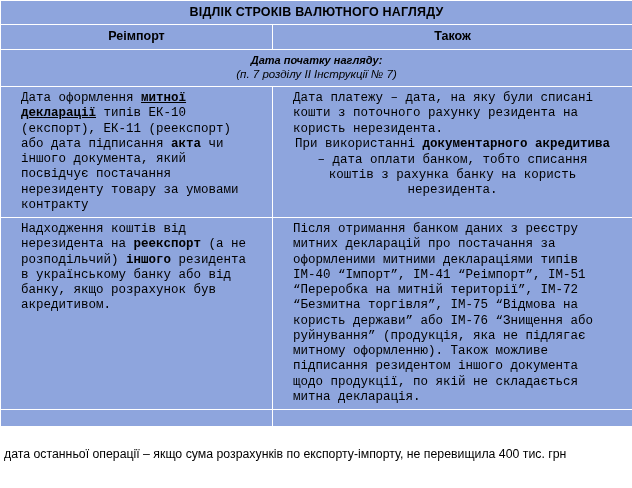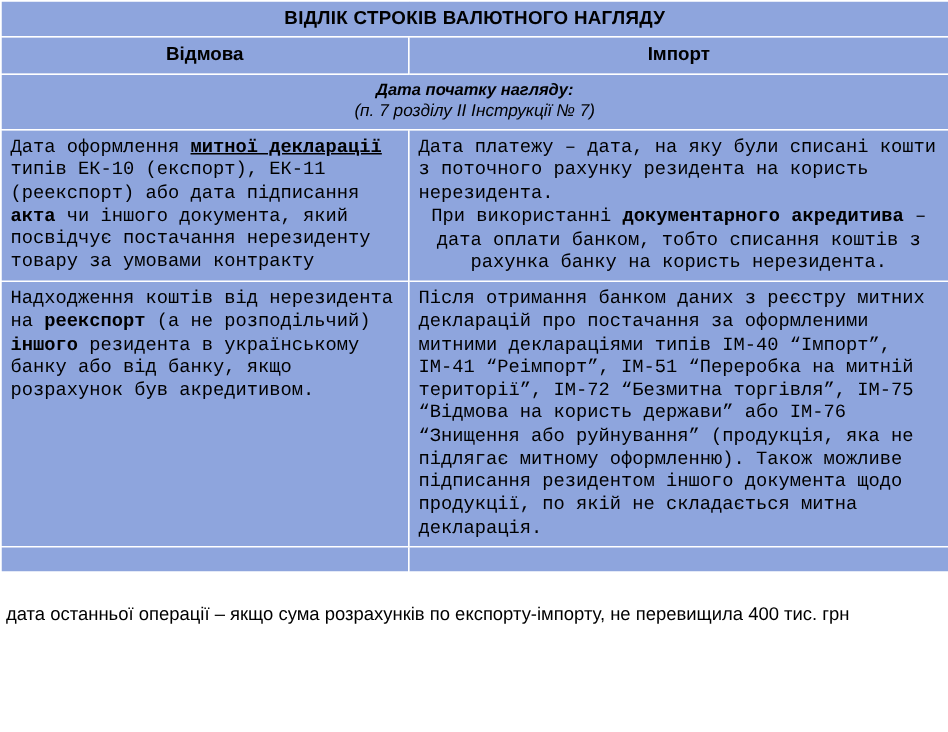--- a/index.html
+++ b/index.html
@@ -22,21 +22,21 @@
   }
   table.main {
     border-collapse: collapse;
     width: 632px;
     table-layout: fixed;
   }
   table.main td {
     border: 1px solid #ffffff;
     background: #8ea5dd;
     vertical-align: top;
-    padding: 4px 6px;
+    padding: 4px 20px;
     font-size: 12.5px;
     line-height: 1.22;
   }
   td.title-cell {
     text-align: center;
     font-weight: bold;
     font-size: 12.5px;
     letter-spacing: 0.2px;
     padding: 8px 6px 8px 6px;
     vertical-align: middle;
@@ -100,22 +100,22 @@
   <table class="main">
     <colgroup>
       <col style="width:272px">
       <col style="width:360px">
     </colgroup>
     <tbody>
       <tr>
         <td class="title-cell" colspan="2">ВІДЛІК СТРОКІВ ВАЛЮТНОГО НАГЛЯДУ</td>
       </tr>
       <tr>
-        <td class="head-cell">Відмова</td>
-        <td class="head-cell">Імпорт</td>
+        <td class="head-cell">Реімпорт</td>
+        <td class="head-cell">Також</td>
       </tr>
 
       <tr>
         <td class="section-cell" colspan="2">
           <div class="section-title">Дата початку нагляду:</div>
           <div class="section-sub">(п. 7 розділу II Інструкції № 7)</div>
         </td>
       </tr>
       <tr>
         <td class="body-cell">

